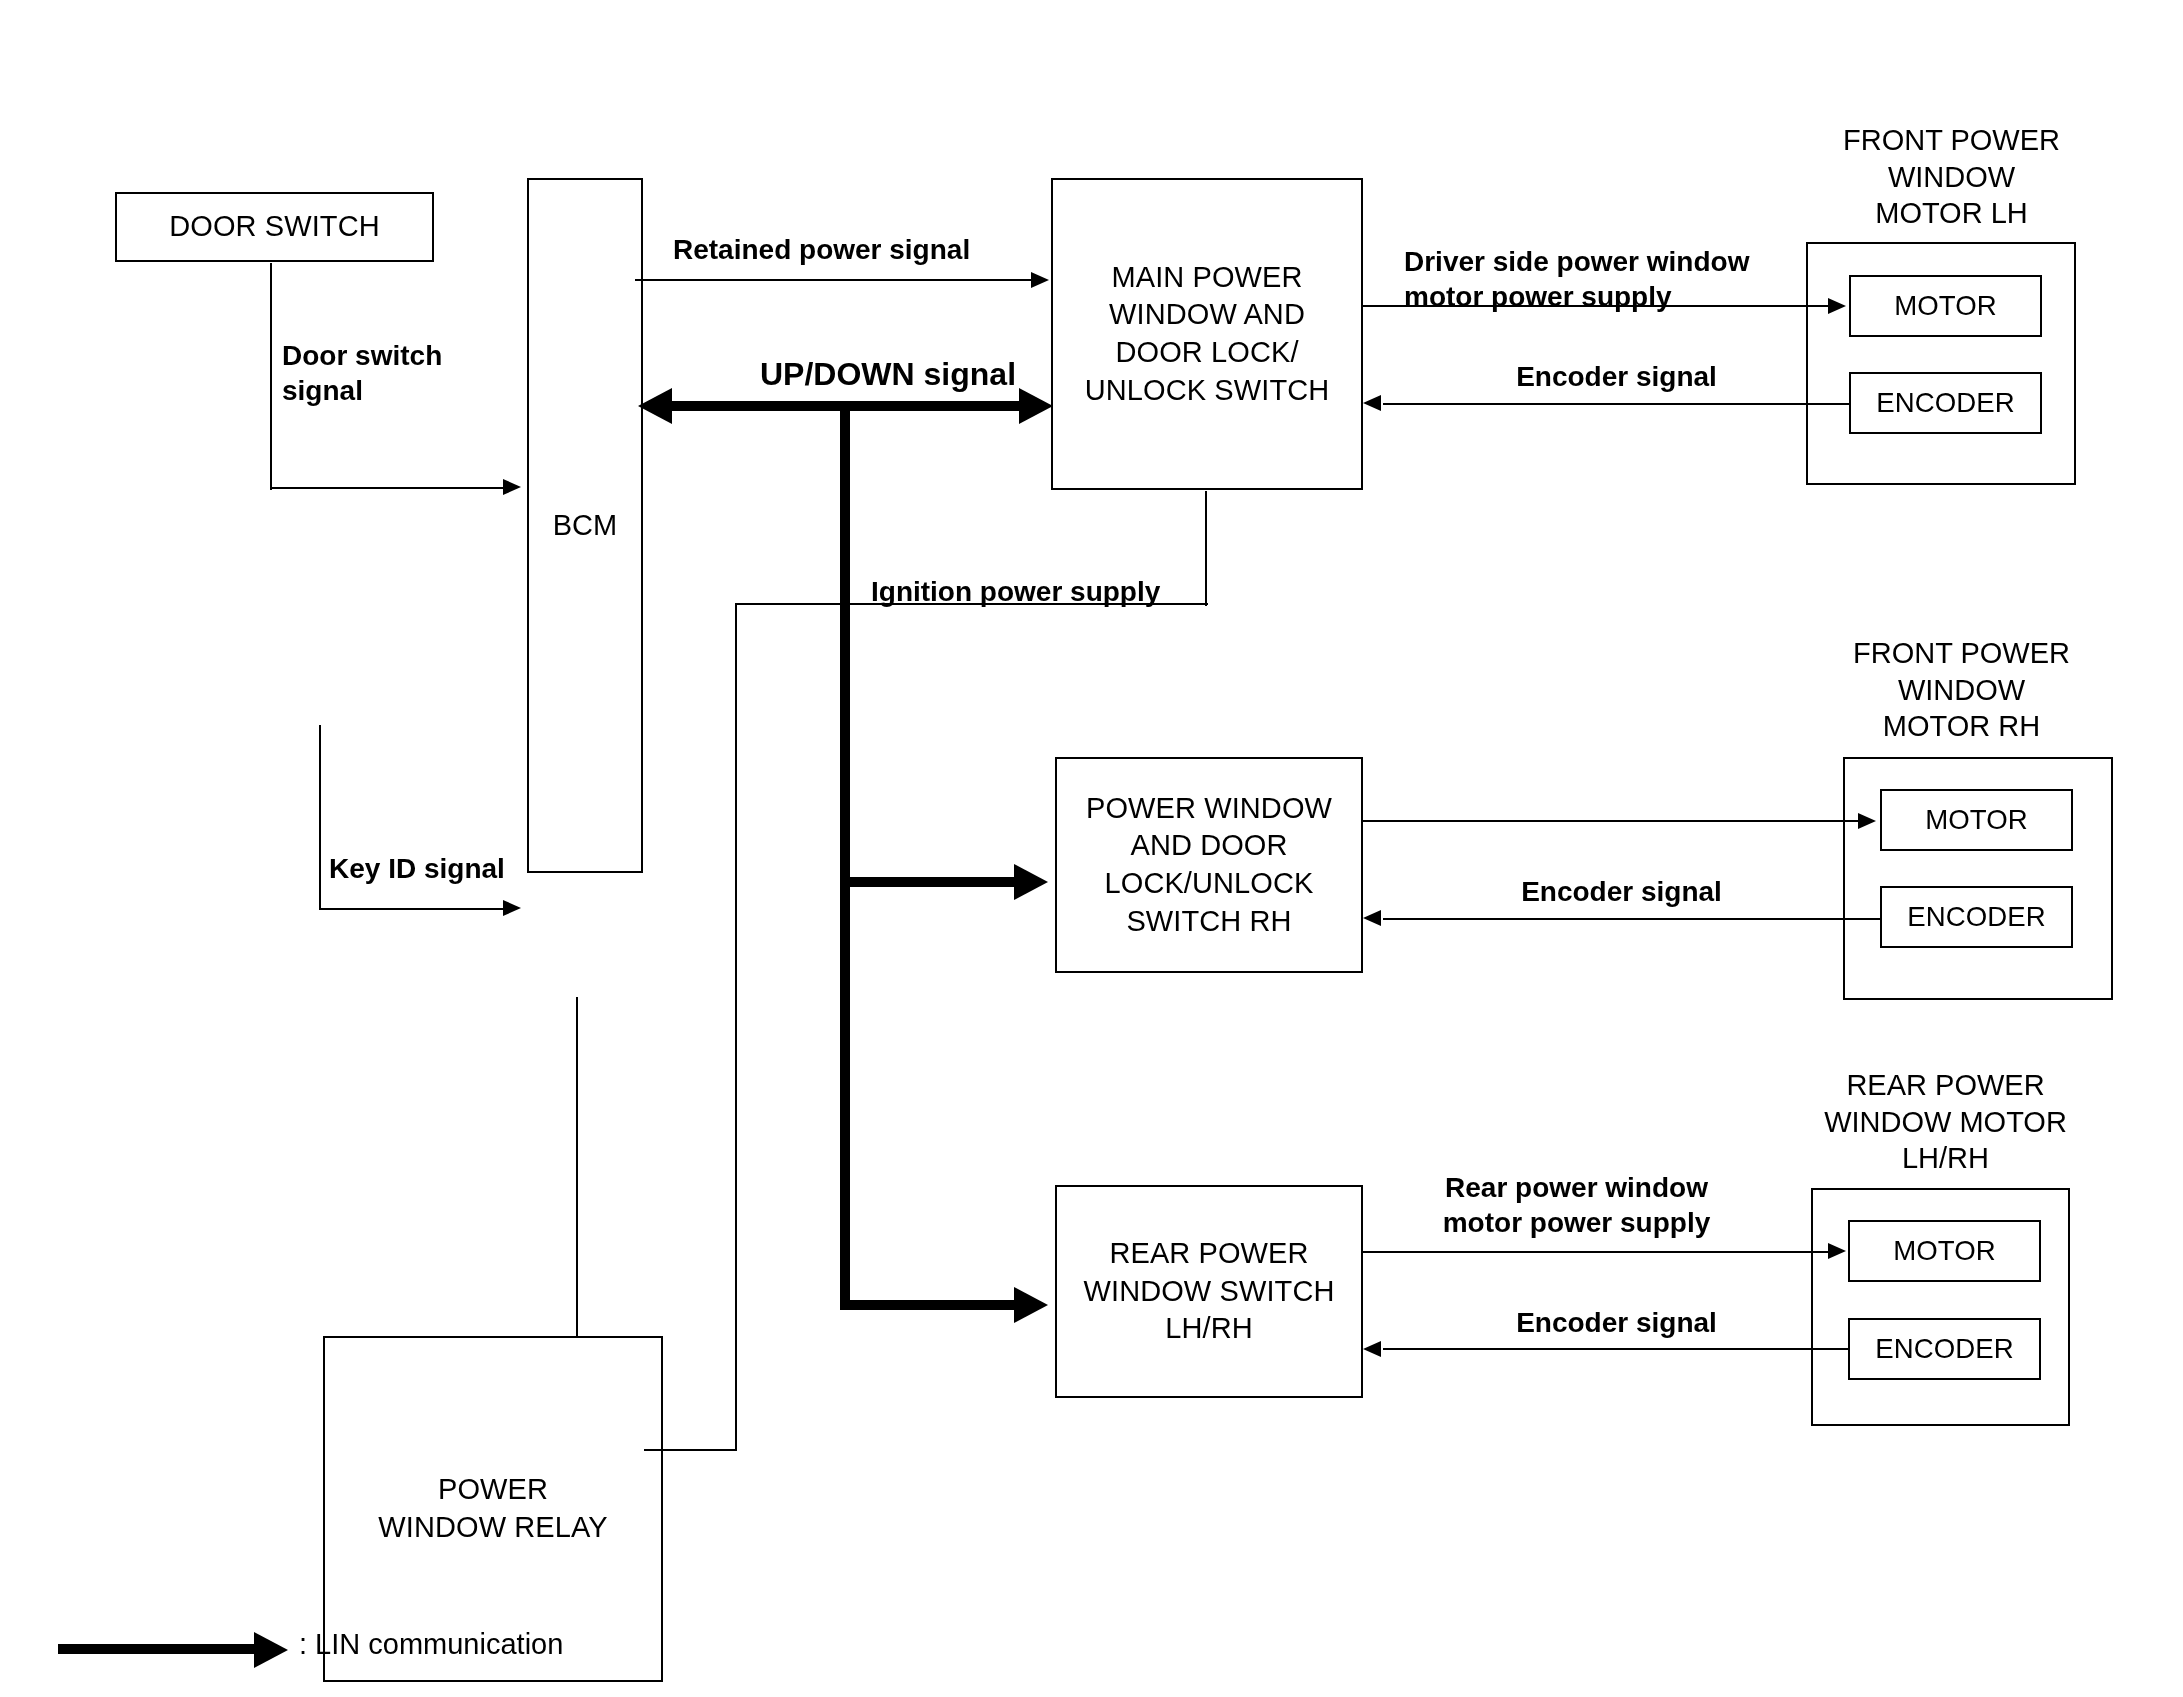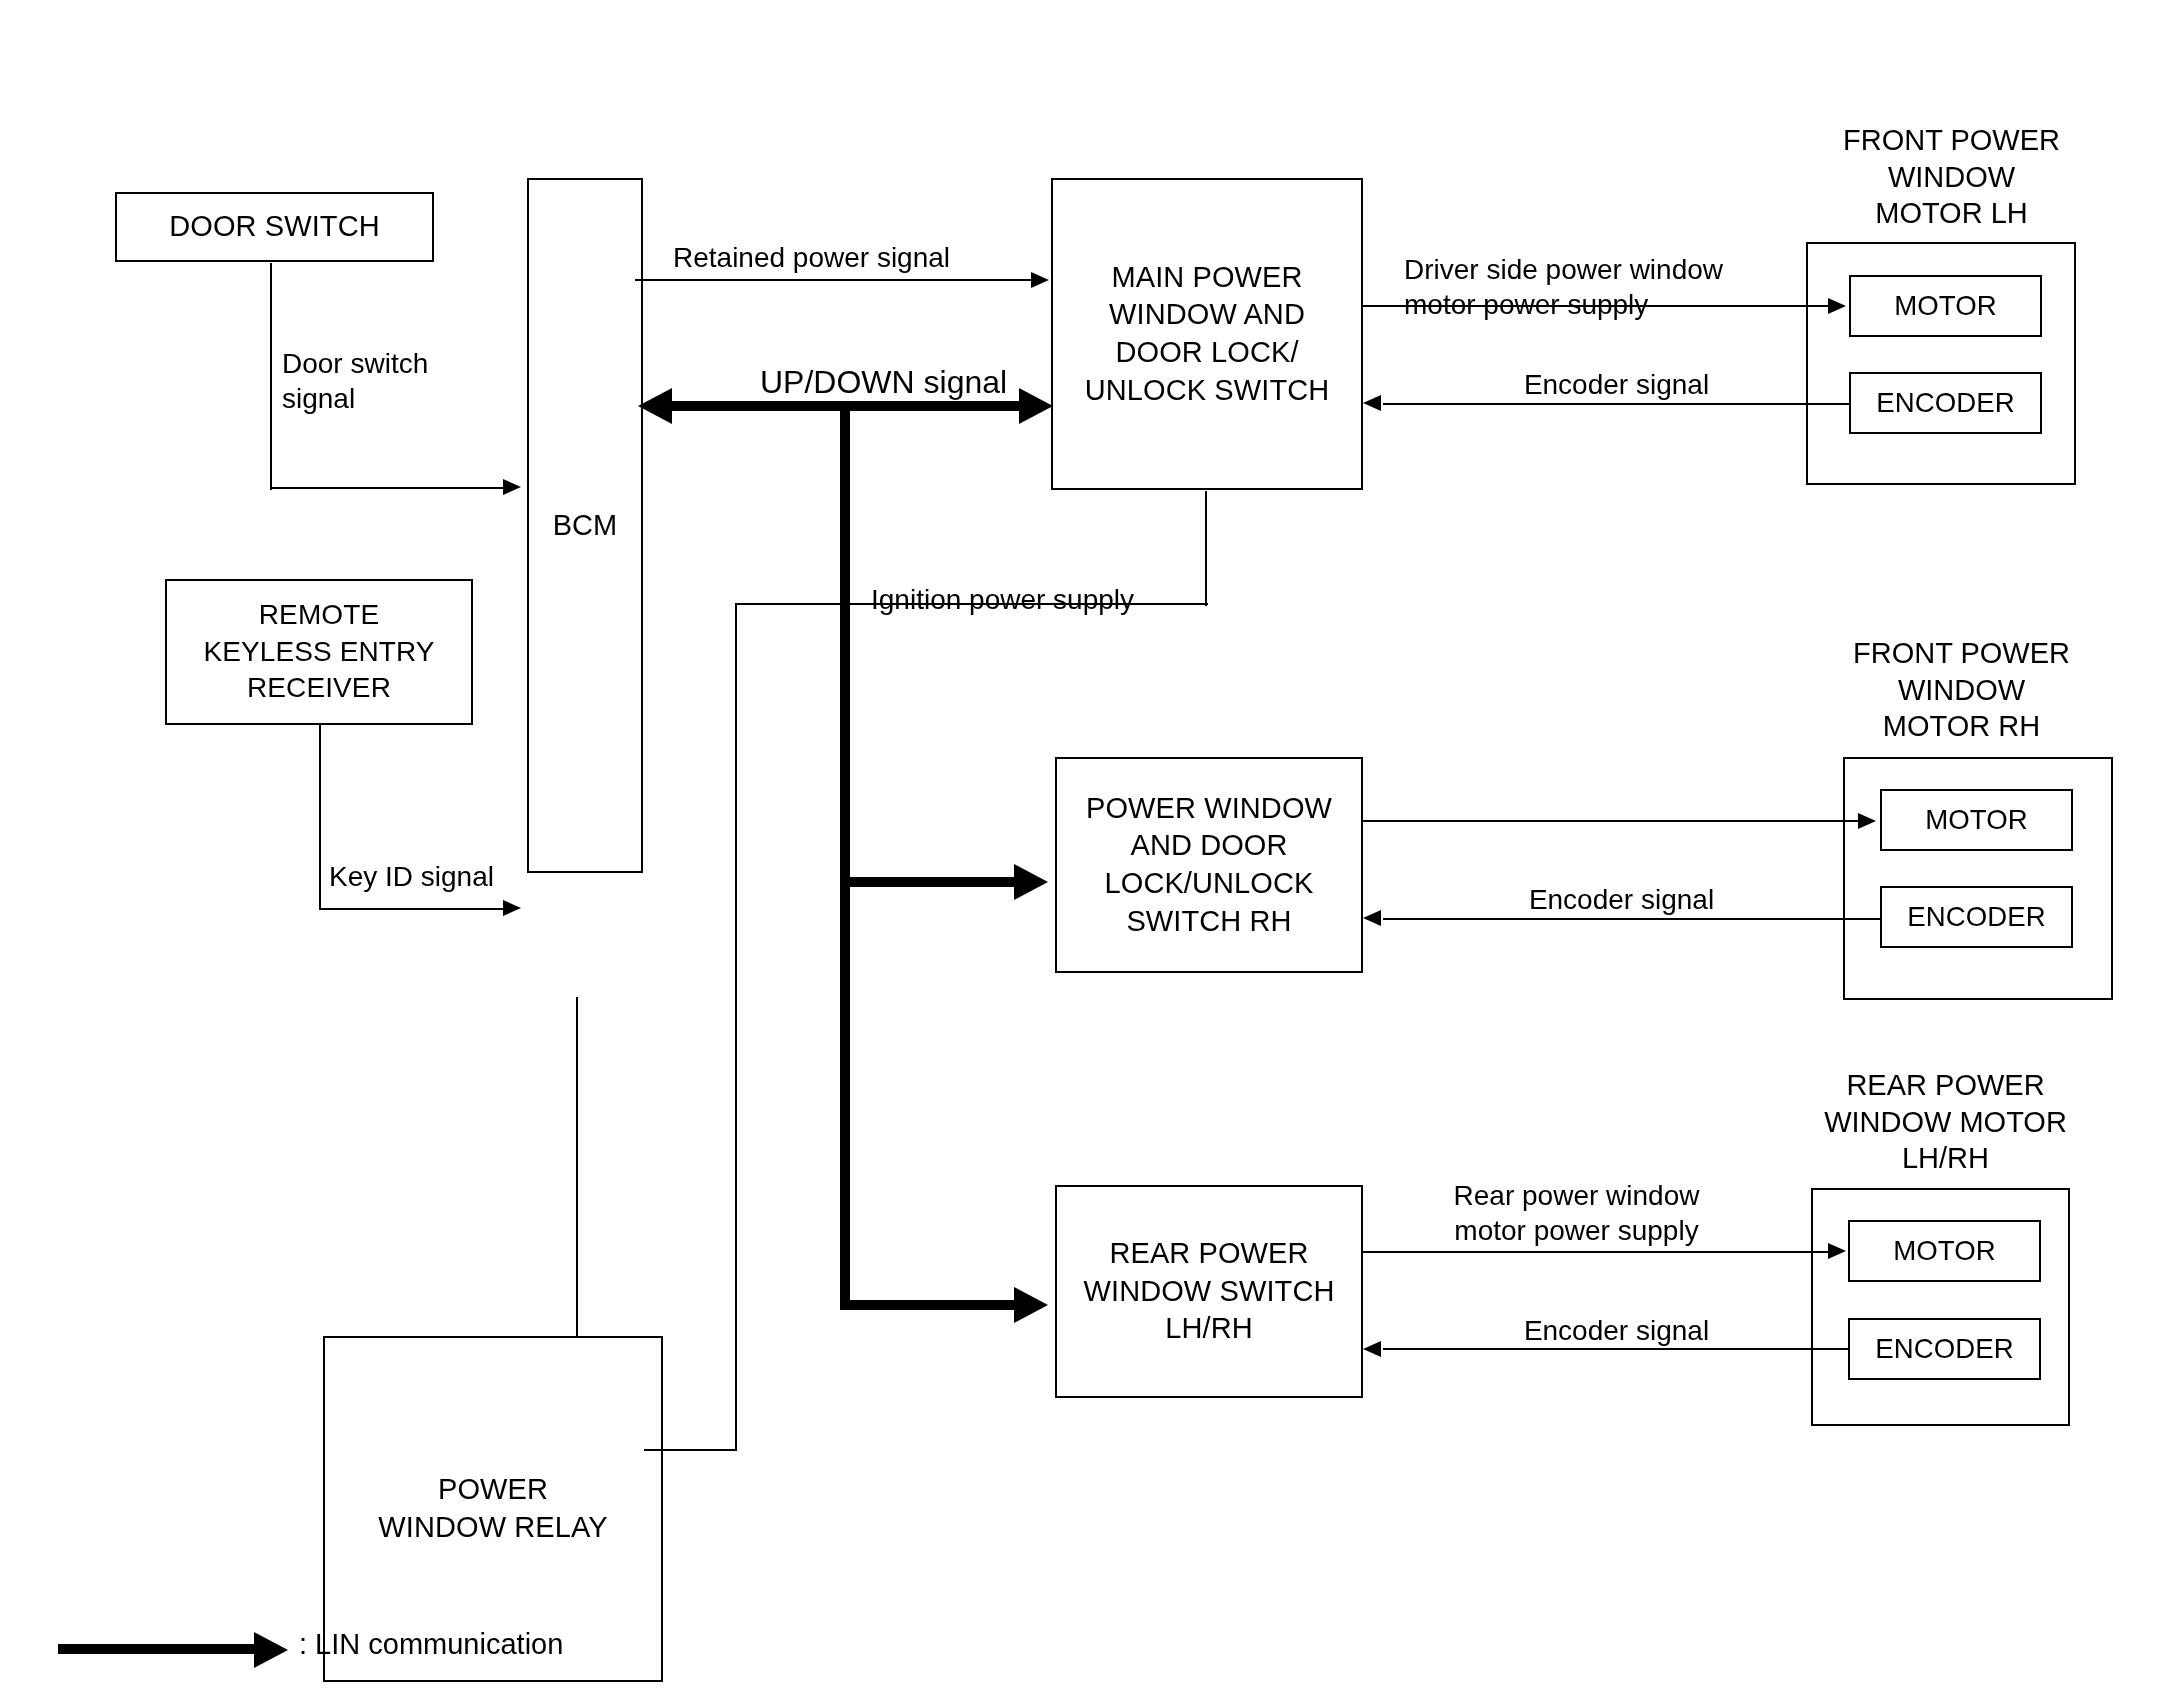--- a/index.html
+++ b/index.html
@@ -28,22 +28,21 @@
     position:absolute;
     text-align:center;
     line-height:1.26;
     white-space:pre-line;
     font-weight:400;
   }
   .lbl{
     position:absolute;
     line-height:1.26;
     white-space:pre-line;
-    font-weight:400;
-    margin-top:8px;
+    font-weight:700;
   }
   .lbl.ctr{text-align:center;}
 
   
   .h{position:absolute;height:0;border-top:2.7px solid #000;}
   .v{position:absolute;width:0;border-left:2.7px solid #000;}
 
   
   .ar{position:absolute;width:0;height:0;}
   .ar.r{border-top:8.6px solid transparent;border-bottom:8.6px solid transparent;border-left:18.4px solid #000;}
@@ -67,25 +66,20 @@
   <div class="box" style="left:115px;top:192px;width:319px;height:70px;font-size:29px;">
     <span>DOOR SWITCH</span>
   </div>
 
   <div class="v" style="left:270px;top:263px;height:227px;"></div>
   <div class="h" style="left:270px;top:487px;width:233px;"></div>
   <div class="ar r" style="left:503px;top:479px;"></div>
   <div class="lbl" style="left:282px;top:338px;font-size:28px;">Door switch
 signal</div>
 
-  <div class="box" style="left:165px;top:579px;width:308px;height:146px;font-size:28px;">
-    <span style="white-space:pre-line;">REMOTE
-KEYLESS ENTRY
-RECEIVER</span>
-  </div>
 
   <div class="v" style="left:319px;top:725px;height:185px;"></div>
   <div class="h" style="left:319px;top:908px;width:185px;"></div>
   <div class="ar r" style="left:503px;top:900px;"></div>
   <div class="lbl" style="left:329px;top:851px;font-size:28px;">Key ID signal</div>
 
   <div class="box" style="left:527px;top:178px;width:116px;height:695px;font-size:29px;">
     <span>BCM</span>
   </div>
 

